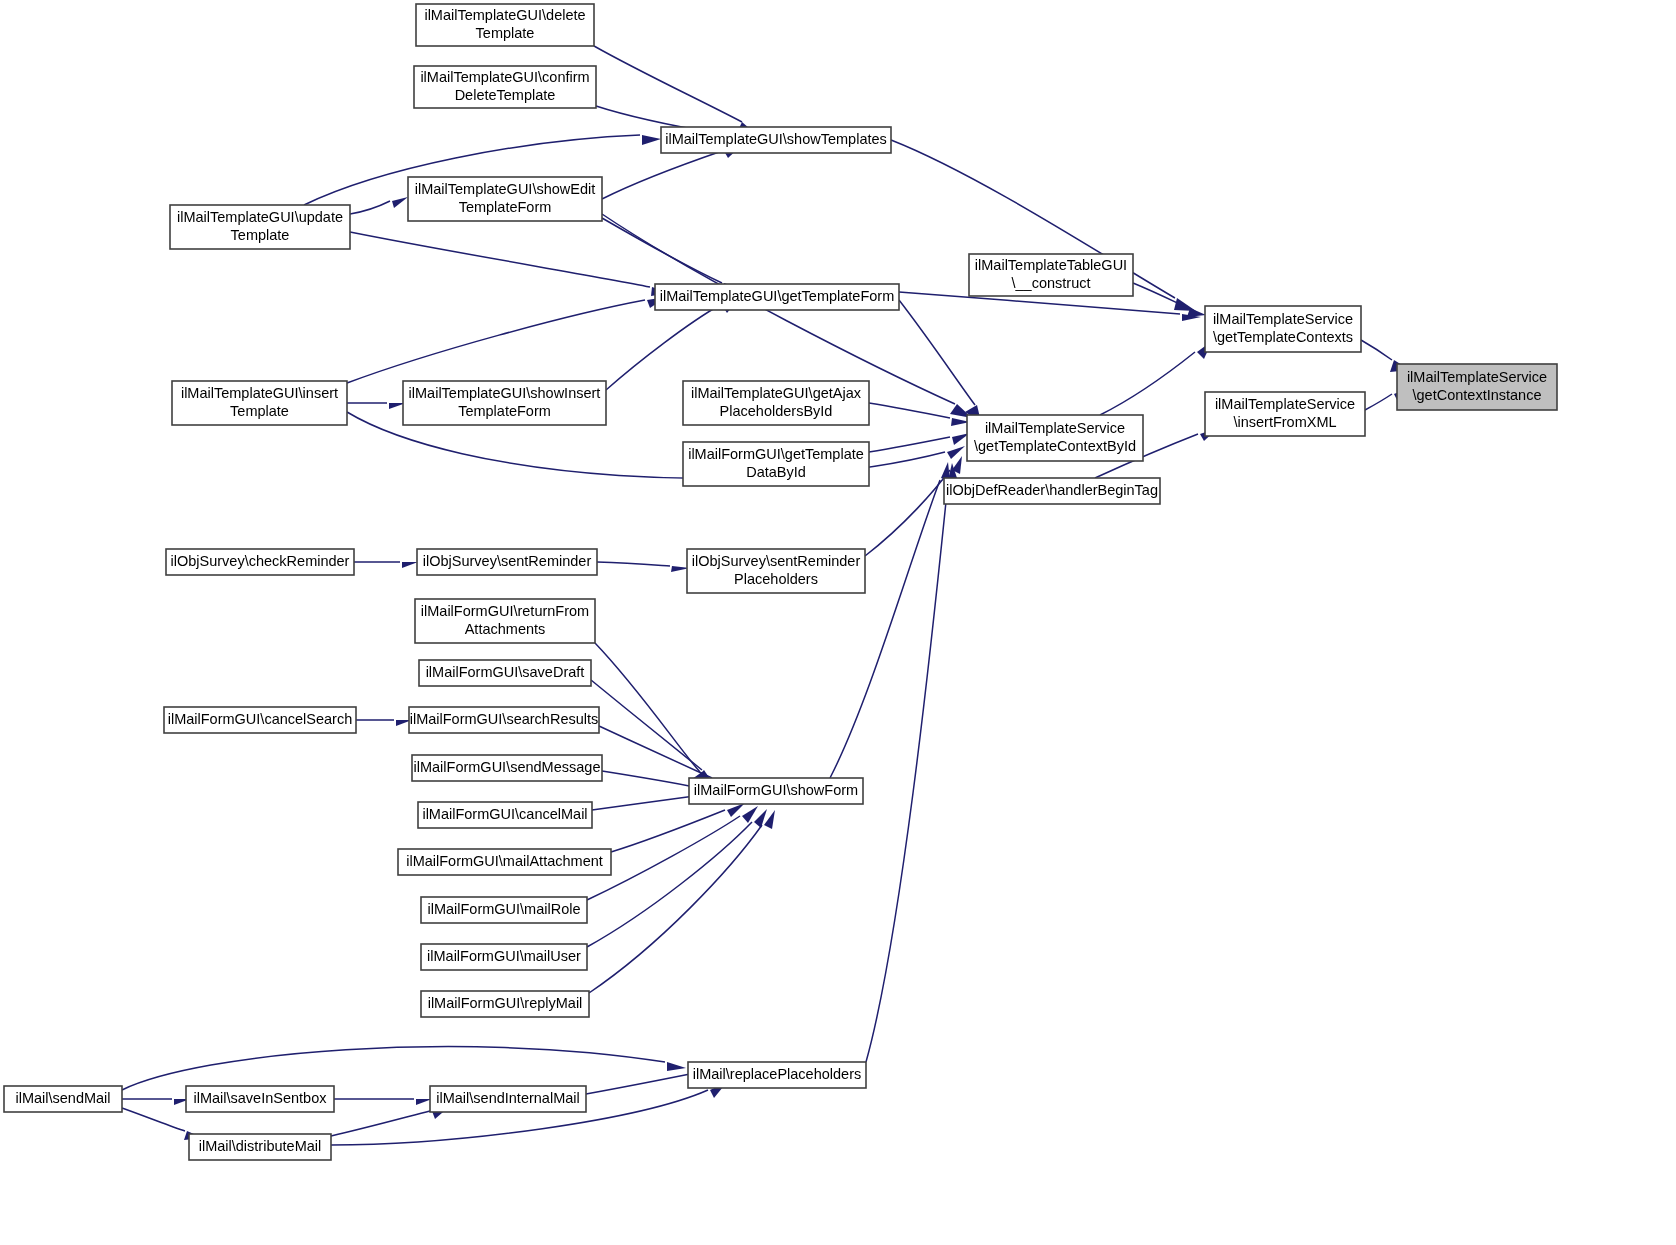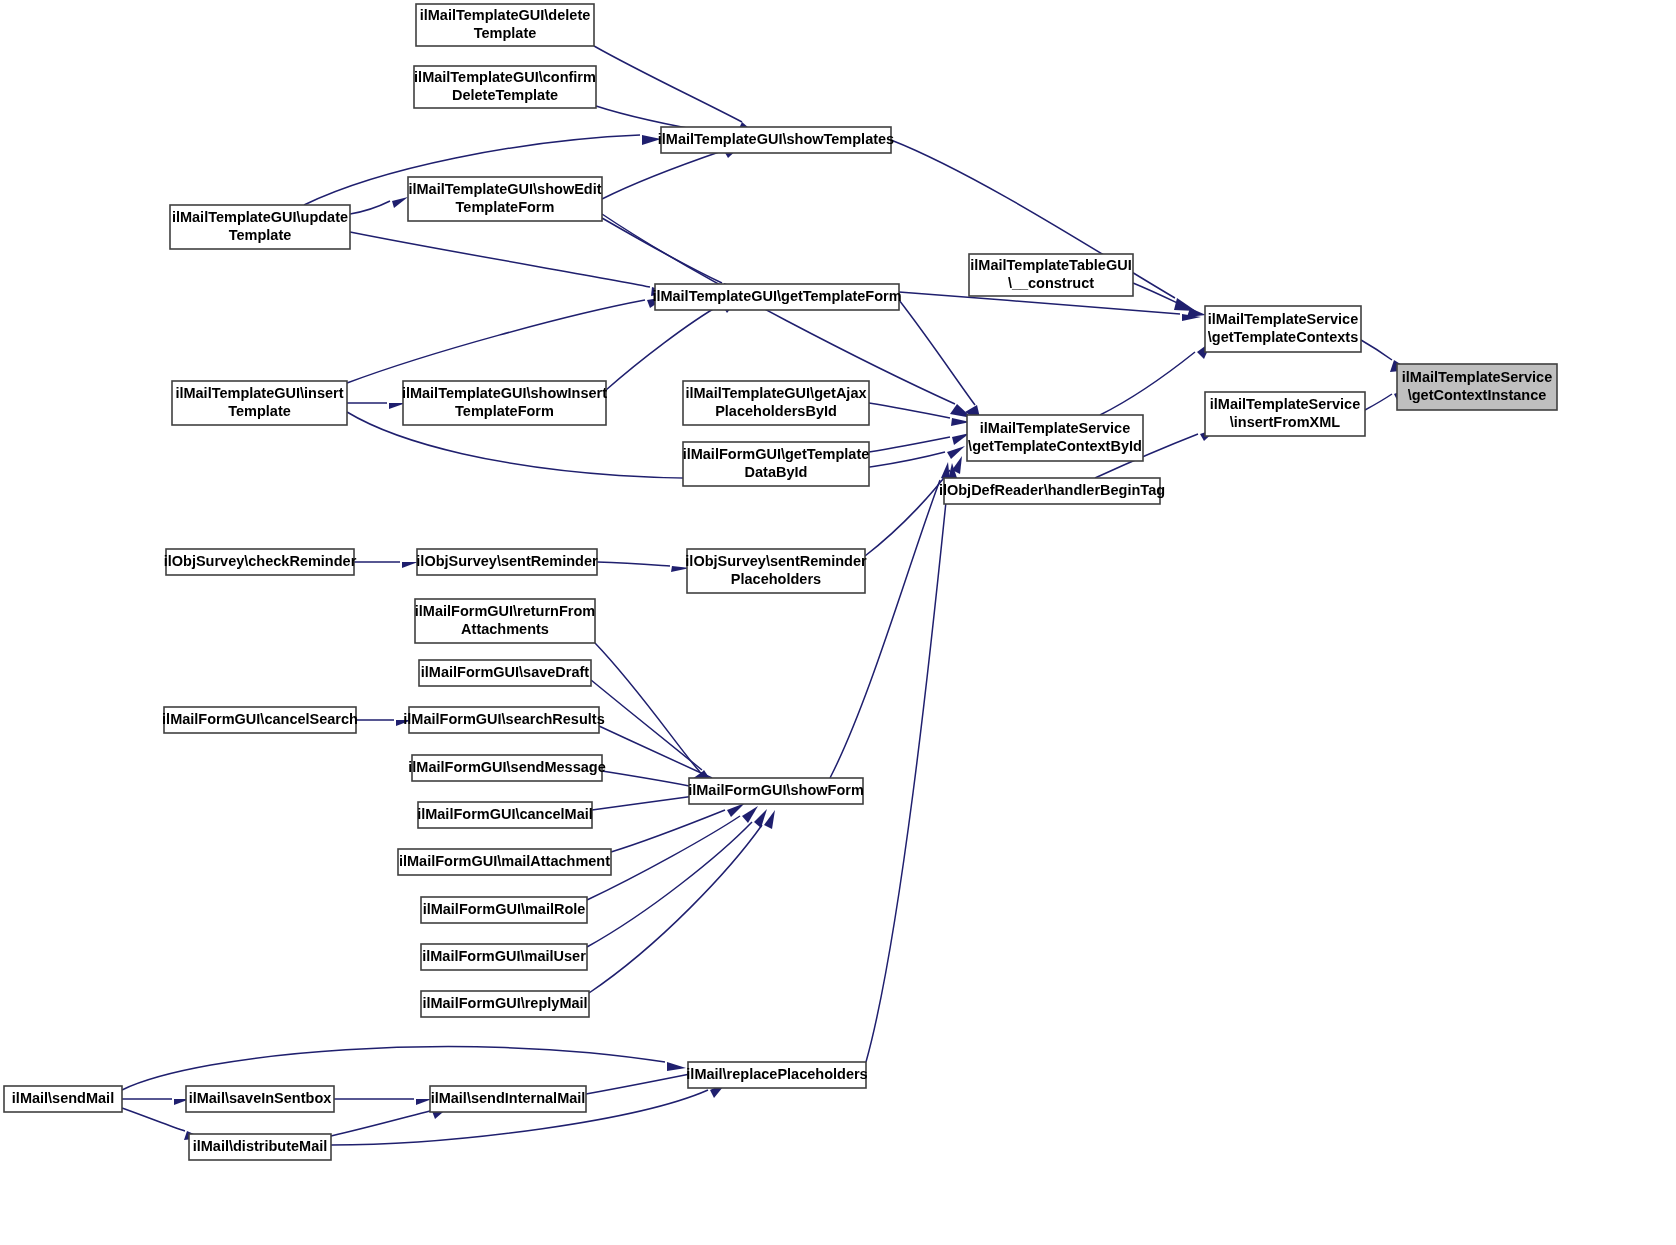--- a/index.html
+++ b/index.html
@@ -7,21 +7,20 @@
     padding: 0;
     background: #ffffff;
   }
   #graph-root {
     position: relative;
     width: 1676px;
     height: 1245px;
     background: #ffffff;
     font-family: "Liberation Sans", sans-serif;
     overflow: hidden;
-    font-weight: bold;
   }
   svg#callgraph {
     position: absolute;
     left: 0;
     top: 0;
     width: 1676px;
     height: 1245px;
     display: block;
   }
   .node-box {

